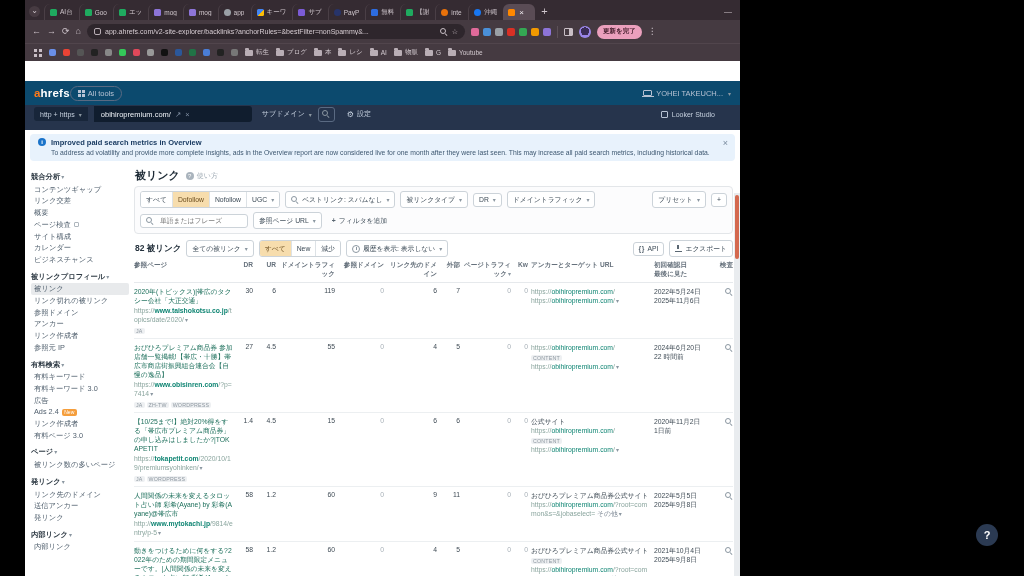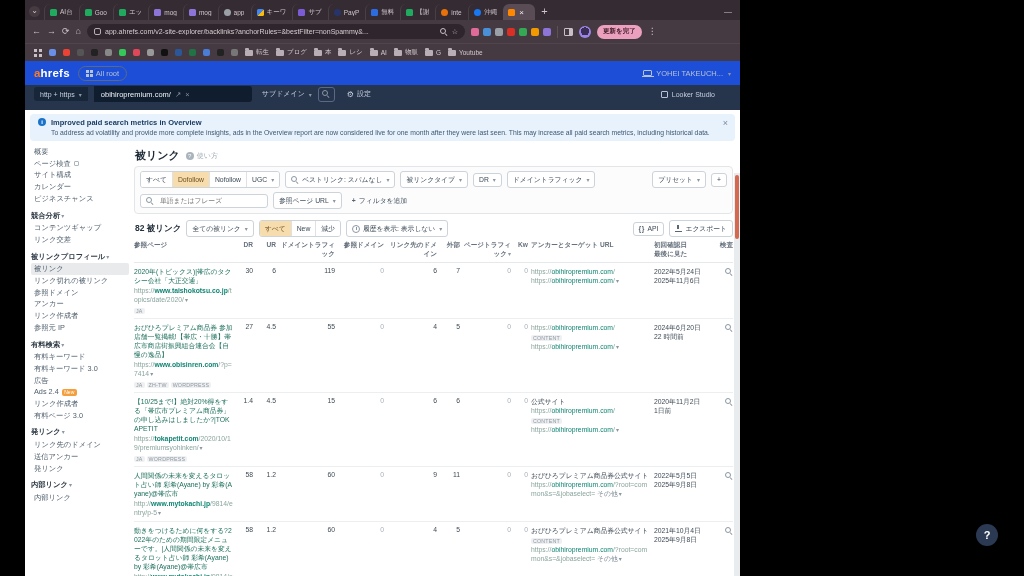--- a/index.html
+++ b/index.html
@@ -49,22 +49,22 @@
   .apps-ico{width:8px;height:8px;background:
      linear-gradient(#c9bfc6,#c9bfc6) 0 0/3px 3px no-repeat,
      linear-gradient(#c9bfc6,#c9bfc6) 5px 0/3px 3px no-repeat,
      linear-gradient(#c9bfc6,#c9bfc6) 0 5px/3px 3px no-repeat,
      linear-gradient(#c9bfc6,#c9bfc6) 5px 5px/3px 3px no-repeat;}
   .bm-dot{width:7px;height:7px;border-radius:2px;display:inline-block;}
   .folder{display:inline-flex;gap:3px;align-items:center;}
   .folder-ico{width:8px;height:6px;background:#b9aeb5;border-radius:1px;position:relative;}
   .folder-ico::before{content:"";position:absolute;top:-2px;left:0;width:4px;height:2px;background:#b9aeb5;border-radius:1px 1px 0 0;}
   
-  .ah-header{height:24px;background:#1d4ed8;display:flex;align-items:center;gap:8px;padding:0 9px;
-             color:#b7c2d3;font-size:7.5px;flex:0 0 auto;white-space:nowrap;}
+  .ah-header{height:24px;background:#0c4a6e;display:flex;align-items:center;padding:0 9px;
+             color:#b7c2d3;font-size:7.5px;flex:0 0 auto;white-space:nowrap;margin-top:20px;}
   .logo{display:inline-block;font-weight:bold;font-size:11.5px;color:#fff;letter-spacing:.2px;}
   .logo::first-letter{color:#ff7a1a;}
   .alltools{border:1px solid #5a6a82;border-radius:10px;padding:2px 7px;display:flex;gap:3px;align-items:center;}
   .grid-ico{width:7px;height:7px;background:
      linear-gradient(#b7c2d3,#b7c2d3) 0 0/3px 3px no-repeat,
      linear-gradient(#b7c2d3,#b7c2d3) 4px 0/3px 3px no-repeat,
      linear-gradient(#b7c2d3,#b7c2d3) 0 4px/3px 3px no-repeat,
      linear-gradient(#b7c2d3,#b7c2d3) 4px 4px/3px 3px no-repeat;}
   #ah-nav{display:flex;gap:9px;}
   .ah-nav-item.active{color:#fff;font-weight:bold;}
@@ -108,21 +108,21 @@
   .frow{display:flex;gap:5px;align-items:center;}
   .frow+.frow{margin-top:4px;}
   .btn{border:1px solid #ccd3d9;background:#fff;border-radius:3px;padding:2.5px 5px;font-size:6.8px;color:#3c4a56;
        display:inline-flex;gap:3px;align-items:center;white-space:nowrap;}
   .seg{display:inline-flex;border:1px solid #ccd3d9;border-radius:3px;overflow:hidden;background:#fff;}
   .seg .btn{border:none;border-left:1px solid #dde2e6;border-radius:0;}
   .seg .btn:first-child{border-left:none;}
   .btn.sel{background:#f7ddad;color:#6b4d1e;}
   .caret::after{content:"▾";color:#8b97a1;font-size:6px;margin-left:1px;}
   .spacer{flex:1;}
-  .f-input{border:1px solid #ccd3d9;border-radius:3px;padding:1px 5px;font-size:6.8px;color:#57646f;display:flex;gap:4px;align-items:center;width:128px;background:#fff;height:14px;}
+  .f-input{border:1px solid #ccd3d9;border-radius:3px;padding:1px 5px;font-size:6.8px;color:#57646f;display:flex;gap:4px;align-items:center;width:108px;background:#fff;height:14px;}
   .f-input input{border:none;outline:none;width:100%;font-size:6.8px;color:#57646f;font-family:inherit;background:transparent;}
   .mag{position:relative;width:8px;height:8px;display:inline-block;flex:0 0 auto;color:#8b97a1;}
   .mag::before{content:"";position:absolute;left:0;top:0;width:4px;height:4px;border:1px solid currentColor;border-radius:50%;}
   .mag::after{content:"";position:absolute;left:5px;top:5px;width:3px;height:1px;background:currentColor;transform:rotate(45deg);transform-origin:left center;}
   .clock{position:relative;width:8px;height:8px;display:inline-block;border:1px solid #8b97a1;border-radius:50%;}
   .clock::after{content:"";position:absolute;left:3px;top:1px;width:1px;height:3px;background:#8b97a1;}
   .controls{display:flex;gap:5px;align-items:center;margin:6px 0 4px 1px;}
   .count{font-size:8.5px;font-weight:bold;color:#24313c;white-space:nowrap;}
   .braces{font-weight:bold;color:#5a6772;}
   .dl-ico{width:7px;height:7px;position:relative;}
@@ -319,21 +319,21 @@
         <span class="folder">
           <span class="folder-ico"></span>
           <span>Youtube</span>
         </span>
       </div>
 
     <div class="ah-header">
       <span class="logo">ahrefs</span>
       <span class="alltools">
         <span class="grid-ico"></span>
-        <span>All root</span>
+        <span>All tools</span>
       </span>
       <span class="ah-user">
         <span class="laptop-ico"></span>
         <span>YOHEI TAKEUCH...</span>
         <span class="caret"></span>
       </span>
     </div>
 
     <div class="ah-search">
       <span class="proto">
@@ -368,44 +368,44 @@
           <span class="info-ico">i</span>
           <span class="banner-title">Improved paid search metrics in Overview</span>
         </div>
         <div class="banner-body">To address ad volatility and provide more complete insights, ads in the Overview report are now considered live for one month after they were last seen. This may increase all paid search metrics, including historical data.</div>
         <span class="banner-close">×</span>
       </div>
 
       <div class="page">
         <div class="sidebar" id="sidebar">
             <div class="sb-group">
+              <div class="sb-header"><span>競合分析</span><span class="caret"></span></div>
+              <div class="sb-item">
+                <span>コンテンツギャップ</span>
+              </div>
+              <div class="sb-item">
+                <span>リンク交差</span>
+              </div>
+            </div>
+            <div class="sb-group">
               <div class="sb-item">
                 <span>概要</span>
               </div>
               <div class="sb-item">
                 <span>ページ検査</span>
                 <span class="mini-ico"></span>
               </div>
               <div class="sb-item">
                 <span>サイト構成</span>
               </div>
               <div class="sb-item">
                 <span>カレンダー</span>
               </div>
               <div class="sb-item">
                 <span>ビジネスチャンス</span>
-              </div>
-            </div>
-            <div class="sb-group">
-              <div class="sb-header"><span>競合分析</span><span class="caret"></span></div>
-              <div class="sb-item">
-                <span>コンテンツギャップ</span>
-              </div>
-              <div class="sb-item">
-                <span>リンク交差</span>
               </div>
             </div>
             <div class="sb-group">
               <div class="sb-header"><span>被リンクプロフィール</span><span class="caret"></span></div>
               <div class="sb-item active">
                 <span>被リンク</span>
               </div>
               <div class="sb-item">
                 <span>リンク切れの被リンク</span>
               </div>
@@ -435,20 +435,26 @@
               </div>
               <div class="sb-item">
                 <span>Ads 2.4</span>
                 <span class="new-badge">New</span>
               </div>
               <div class="sb-item">
                 <span>リンク作成者</span>
               </div>
               <div class="sb-item">
                 <span>有料ページ 3.0</span>
+              </div>
+            </div>
+            <div class="sb-group">
+              <div class="sb-header"><span>ページ</span><span class="caret"></span></div>
+              <div class="sb-item">
+                <span>被リンク数の多いページ</span>
               </div>
             </div>
             <div class="sb-group">
               <div class="sb-header"><span>発リンク</span><span class="caret"></span></div>
               <div class="sb-item">
                 <span>リンク先のドメイン</span>
               </div>
               <div class="sb-item">
                 <span>送信アンカー</span>
               </div>

